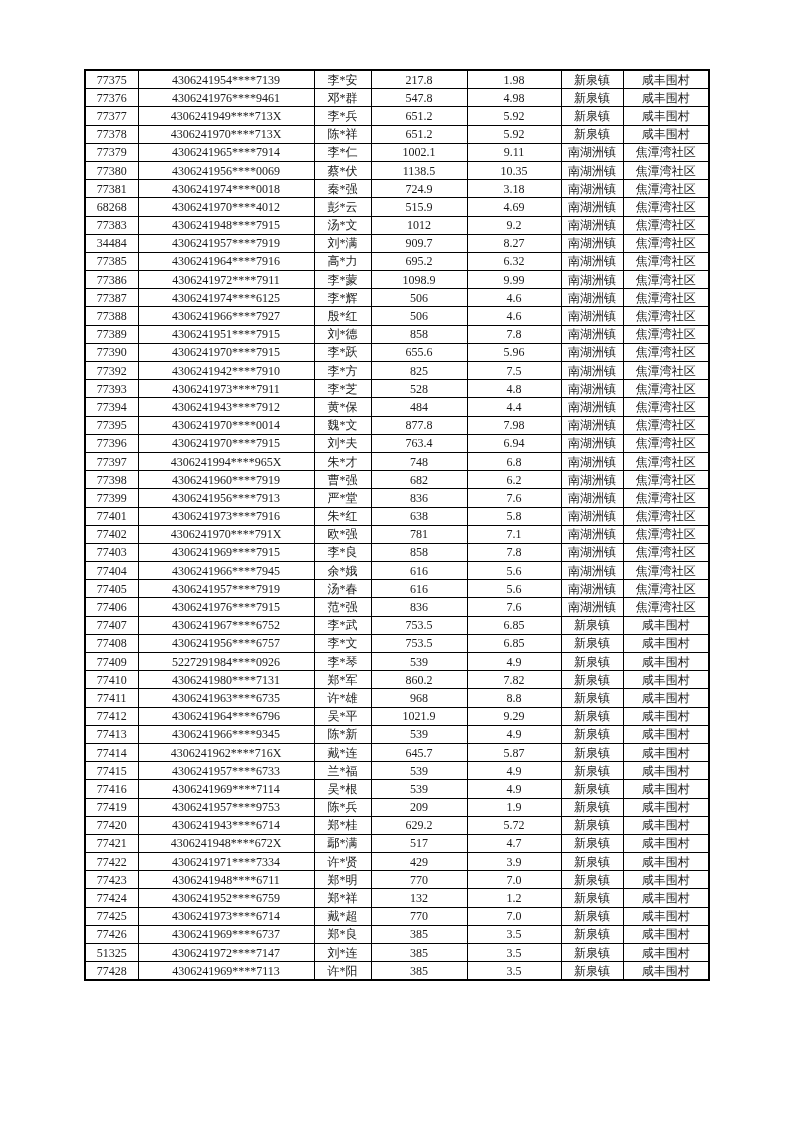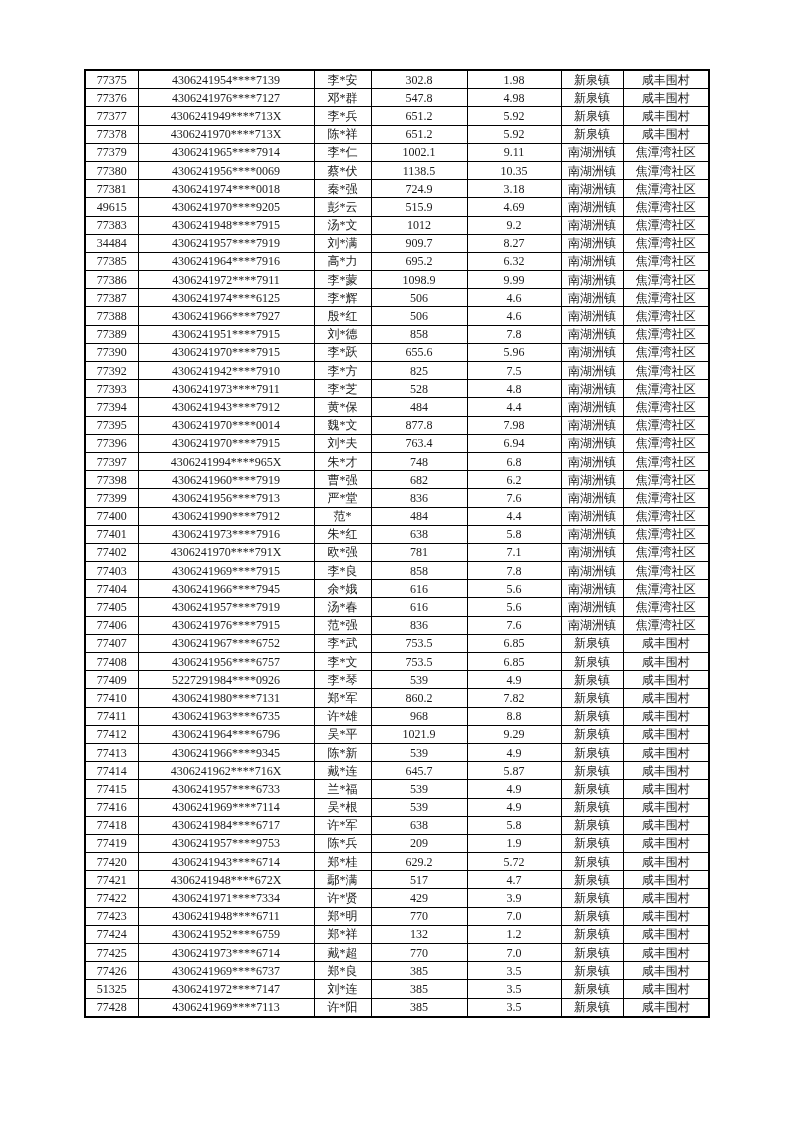--- a/index.html
+++ b/index.html
@@ -60,28 +60,28 @@
         <col class="c-amount">
         <col class="c-area">
         <col class="c-town">
         <col class="c-village">
       </colgroup>
       <tbody id="table-body">
           <tr>
             <td>77375</td>
             <td>4306241954****7139</td>
             <td>李*安</td>
-            <td>302.8</td>
+            <td>217.8</td>
             <td>1.98</td>
             <td>新泉镇</td>
             <td>咸丰围村</td>
           </tr>
           <tr>
             <td>77376</td>
-            <td>4306241976****7127</td>
+            <td>4306241976****9461</td>
             <td>邓*群</td>
             <td>547.8</td>
             <td>4.98</td>
             <td>新泉镇</td>
             <td>咸丰围村</td>
           </tr>
           <tr>
             <td>77377</td>
             <td>4306241949****713X</td>
             <td>李*兵</td>
@@ -120,22 +120,22 @@
           <tr>
             <td>77381</td>
             <td>4306241974****0018</td>
             <td>秦*强</td>
             <td>724.9</td>
             <td>3.18</td>
             <td>南湖洲镇</td>
             <td>焦潭湾社区</td>
           </tr>
           <tr>
-            <td>49615</td>
-            <td>4306241970****9205</td>
+            <td>68268</td>
+            <td>4306241970****4012</td>
             <td>彭*云</td>
             <td>515.9</td>
             <td>4.69</td>
             <td>南湖洲镇</td>
             <td>焦潭湾社区</td>
           </tr>
           <tr>
             <td>77383</td>
             <td>4306241948****7915</td>
             <td>汤*文</td>
@@ -273,29 +273,20 @@
           <tr>
             <td>77399</td>
             <td>4306241956****7913</td>
             <td>严*堂</td>
             <td>836</td>
             <td>7.6</td>
             <td>南湖洲镇</td>
             <td>焦潭湾社区</td>
           </tr>
           <tr>
-            <td>77400</td>
-            <td>4306241990****7912</td>
-            <td>范*</td>
-            <td>484</td>
-            <td>4.4</td>
-            <td>南湖洲镇</td>
-            <td>焦潭湾社区</td>
-          </tr>
-          <tr>
             <td>77401</td>
             <td>4306241973****7916</td>
             <td>朱*红</td>
             <td>638</td>
             <td>5.8</td>
             <td>南湖洲镇</td>
             <td>焦潭湾社区</td>
           </tr>
           <tr>
             <td>77402</td>
@@ -422,29 +413,20 @@
             <td>4.9</td>
             <td>新泉镇</td>
             <td>咸丰围村</td>
           </tr>
           <tr>
             <td>77416</td>
             <td>4306241969****7114</td>
             <td>吴*根</td>
             <td>539</td>
             <td>4.9</td>
-            <td>新泉镇</td>
-            <td>咸丰围村</td>
-          </tr>
-          <tr>
-            <td>77418</td>
-            <td>4306241984****6717</td>
-            <td>许*军</td>
-            <td>638</td>
-            <td>5.8</td>
             <td>新泉镇</td>
             <td>咸丰围村</td>
           </tr>
           <tr>
             <td>77419</td>
             <td>4306241957****9753</td>
             <td>陈*兵</td>
             <td>209</td>
             <td>1.9</td>
             <td>新泉镇</td>

